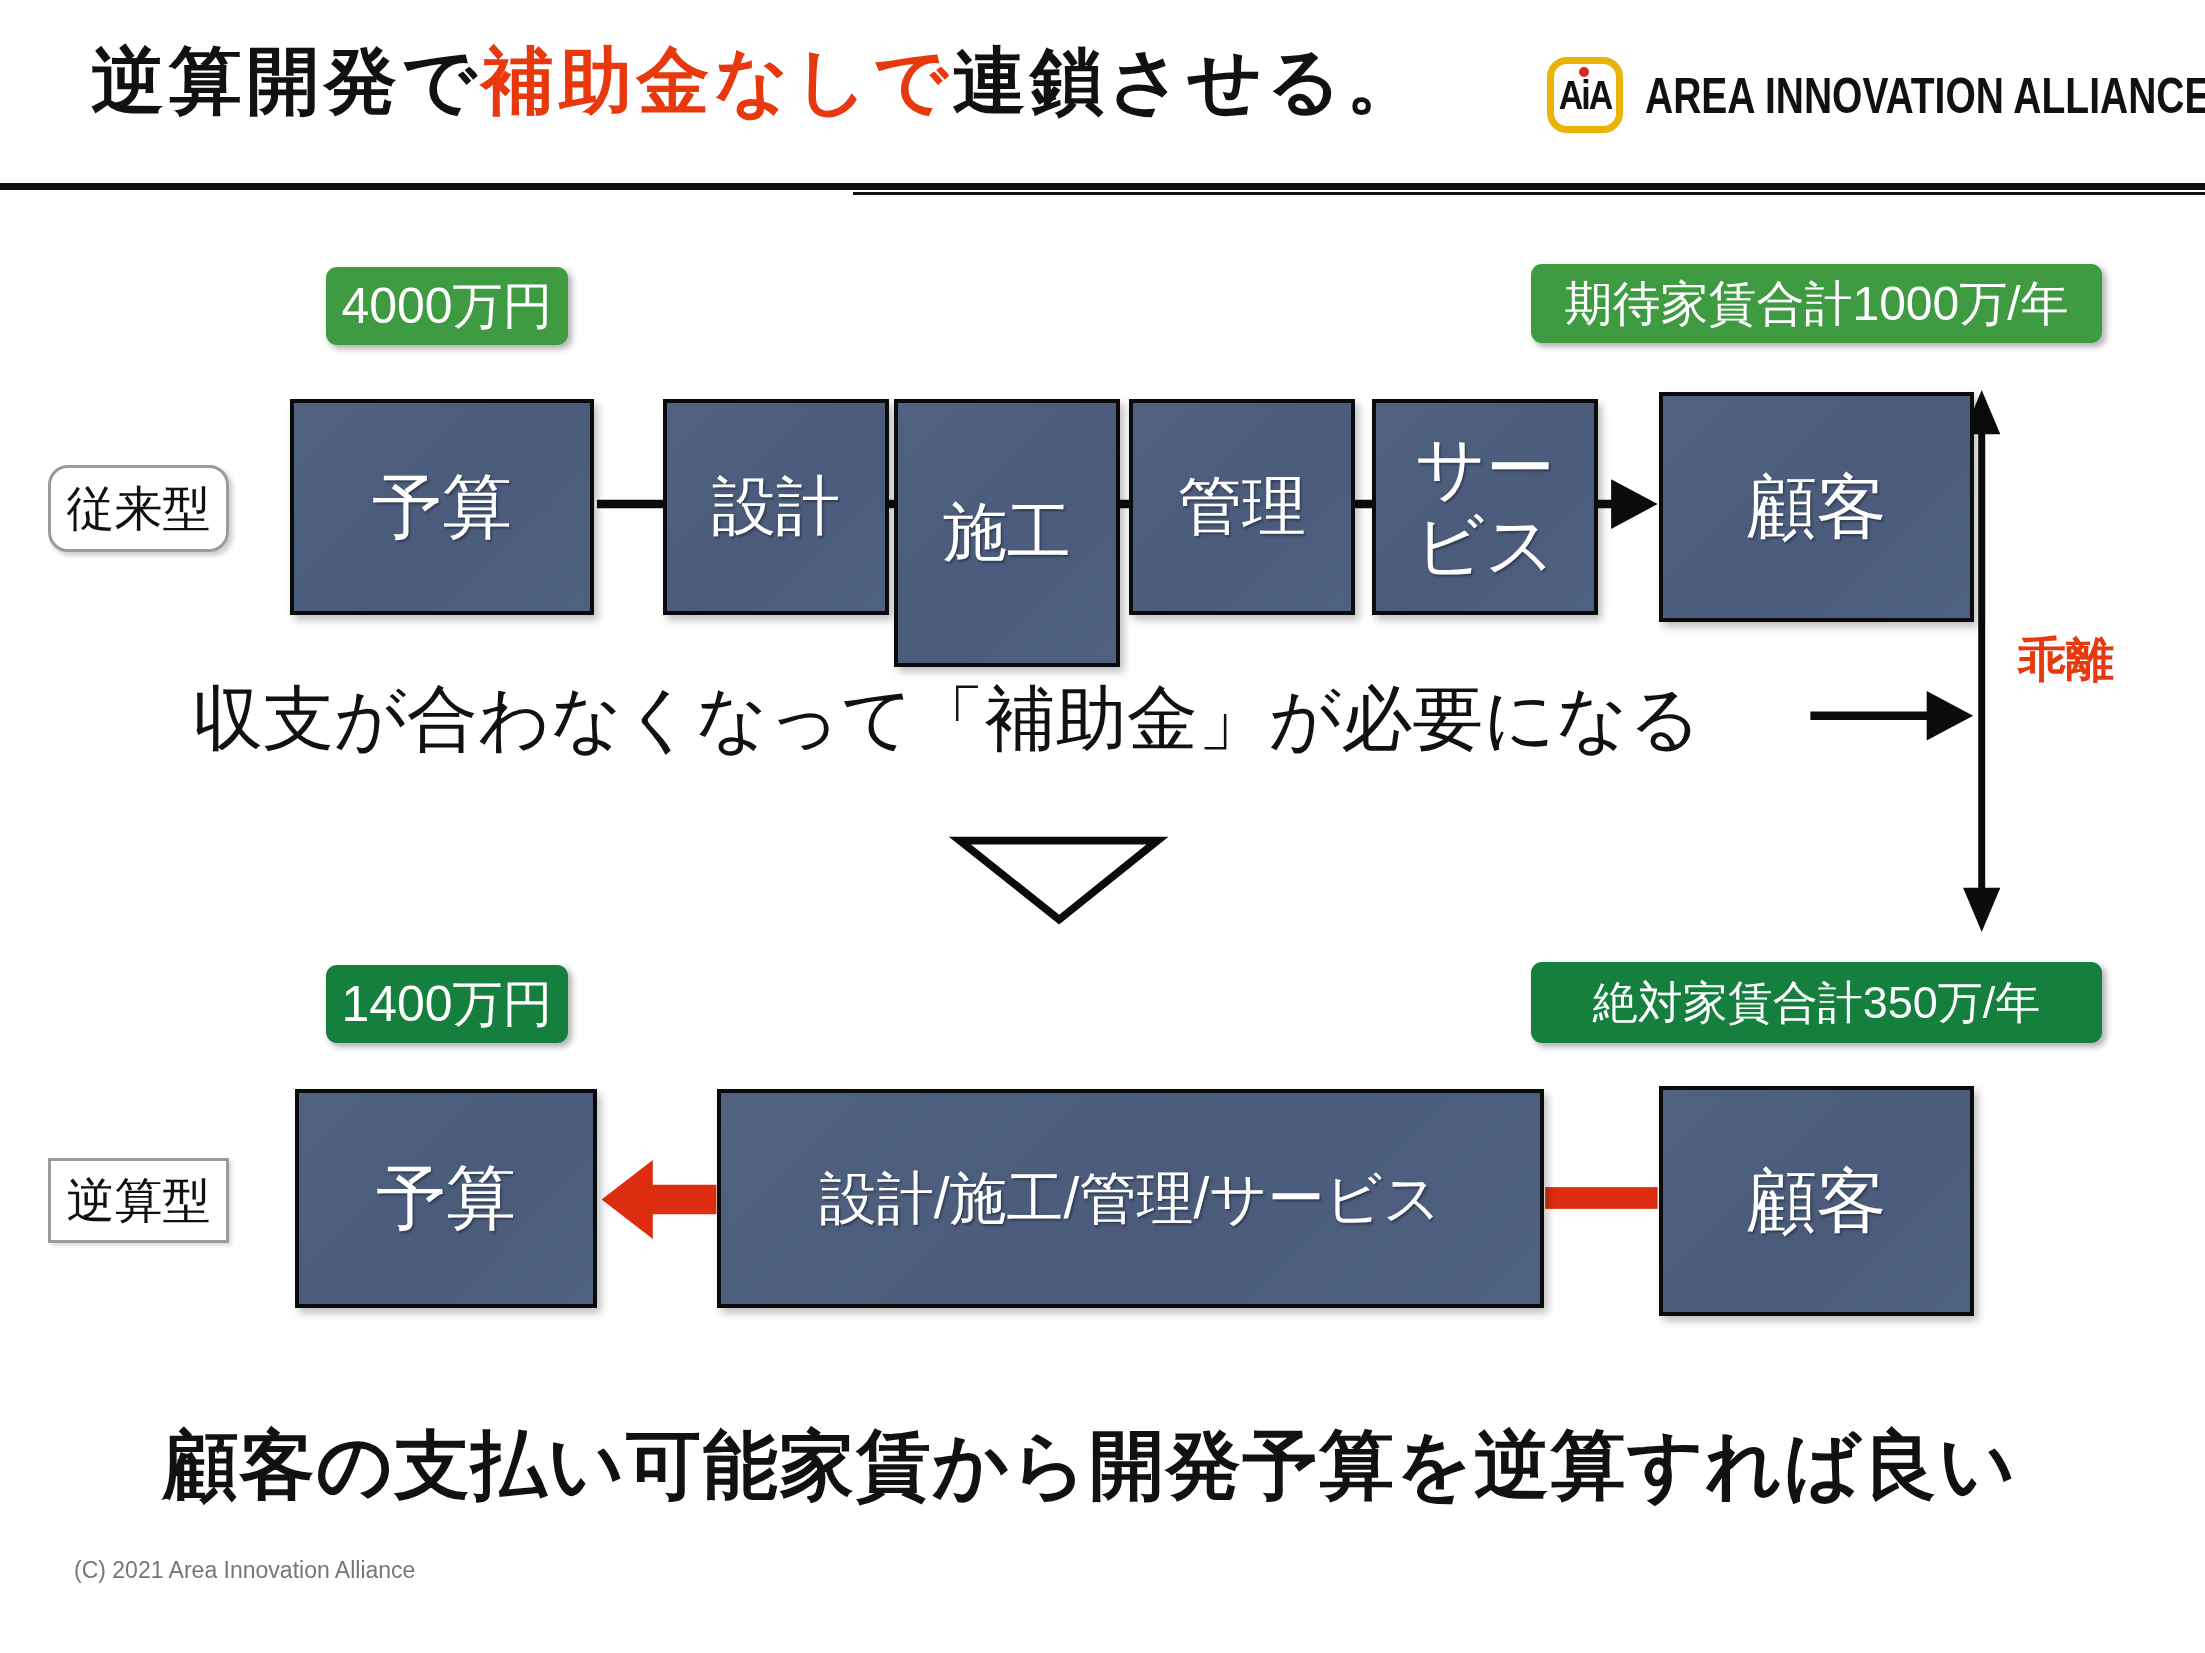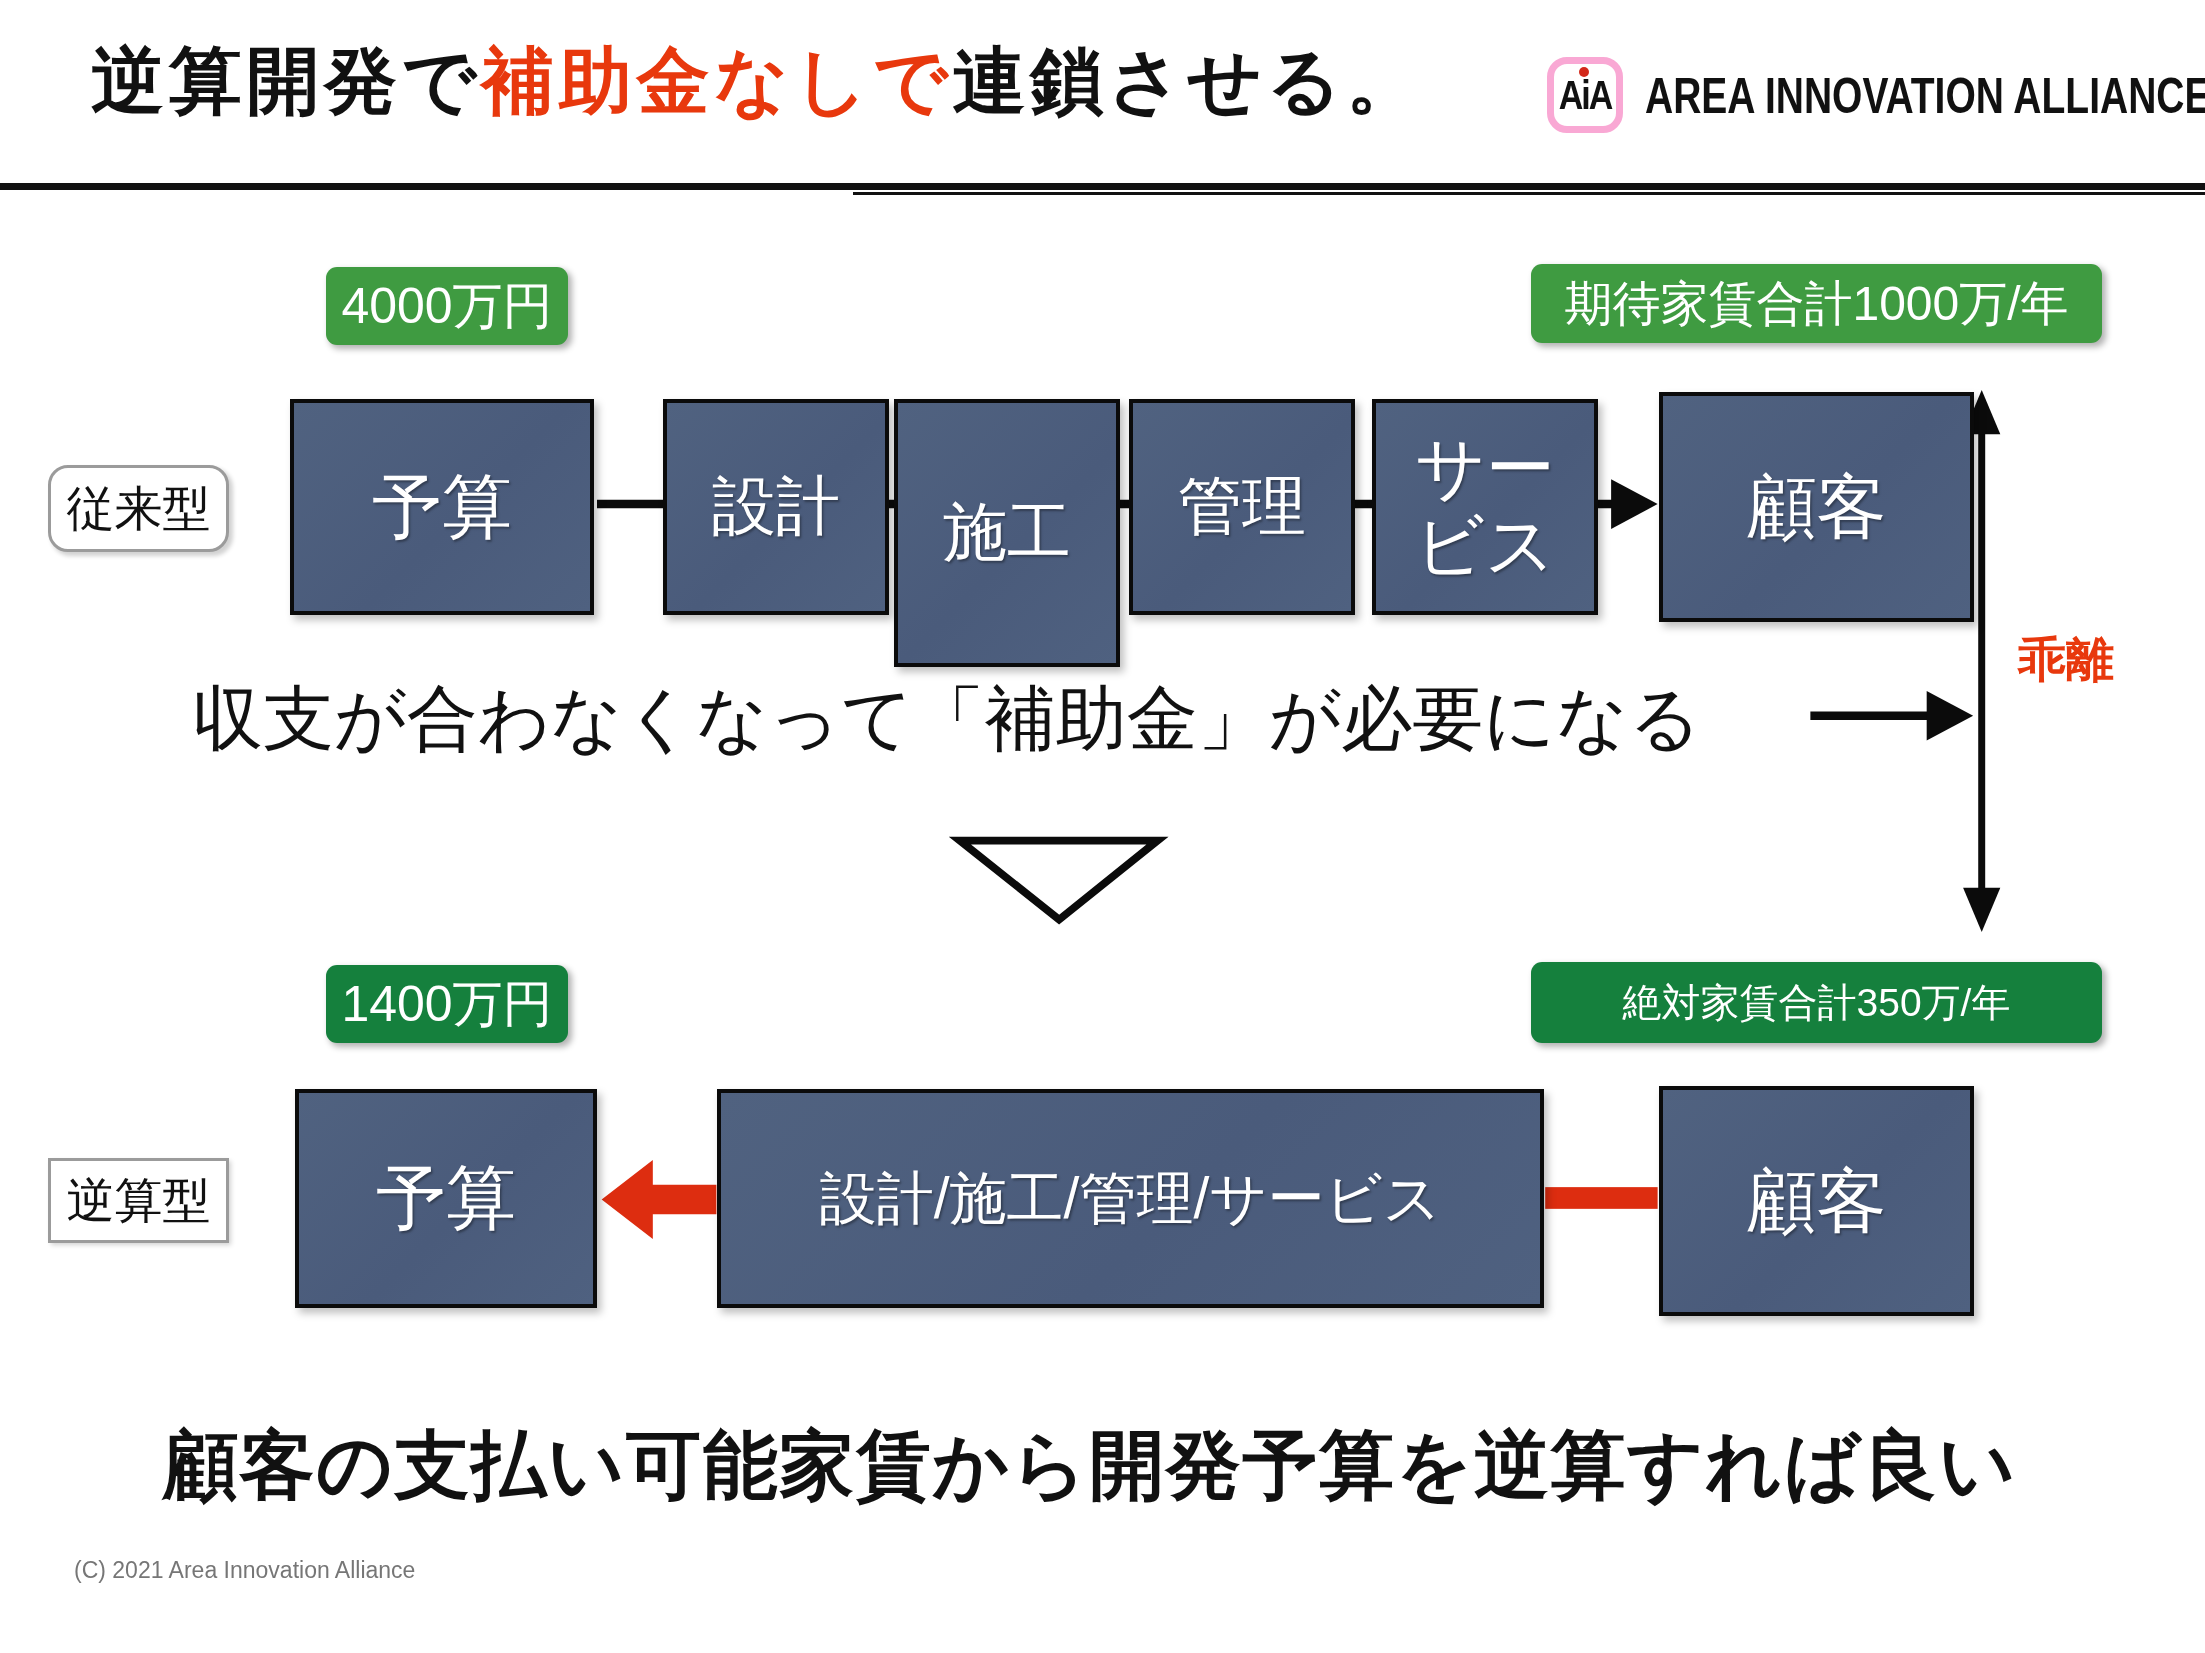--- a/index.html
+++ b/index.html
@@ -13,21 +13,21 @@
   
   .title{
     left:91px;top:33px;font-size:73px;font-weight:bold;color:#111;
     letter-spacing:4.7px;white-space:nowrap;
   }
   .title .red{color:#e8380d;}
   .rule{left:0;top:183px;width:2205px;height:7px;background:#111;}
   .rule2{left:853px;top:192px;width:1352px;height:3.1px;background:#111;}
 
   .logo-box{
-    left:1547px;top:57px;width:76px;height:76px;border:7px solid #f9a8d4;
+    left:1547px;top:57px;width:76px;height:76px;border:7px solid #eab308;
     border-radius:20px;display:flex;align-items:center;justify-content:center;
     box-sizing:border-box;
   }
   .logo-mono{
     font-size:40px;font-weight:bold;color:#111;letter-spacing:-2.3px;
     transform:scaleX(0.85);line-height:1;
   }
   .logo-dot{
     left:1579px;top:67px;width:10px;height:10px;border-radius:50%;
     background:#d3291b;
@@ -42,21 +42,21 @@
   .badge{
     display:flex;align-items:center;justify-content:center;color:#fff;
     border-radius:11px;box-shadow:3.1px 3.9px 6.2px rgba(0,0,0,0.3);
     white-space:nowrap;
   }
   .badge.green{background:#3f9b41;}
   .badge.brick{background:#15803d;}
   .b-money-top{left:326px;top:267px;width:242px;height:78px;font-size:50px;}
   .b-rent-top{left:1531px;top:264px;width:571px;height:79px;font-size:48px;}
   .b-money-bottom{left:326px;top:965px;width:242px;height:78px;font-size:50px;}
-  .b-rent-bottom{left:1531px;top:962px;width:571px;height:81px;font-size:39px;}
+  .b-rent-bottom{left:1531px;top:962px;width:571px;height:81px;font-size:45px;}
 
   
   .rowlabel{
     background:#fff;border:3.9px solid #9b9b9b;box-sizing:border-box;
     display:flex;align-items:center;justify-content:center;
     font-size:48px;color:#111;box-shadow:3.1px 3.1px 4.7px rgba(0,0,0,0.18);
   }
   .l-conv{left:48px;top:465px;width:181px;height:87px;border-radius:20px;}
   .l-rev{left:48px;top:1158px;width:181px;height:85px;}
 

